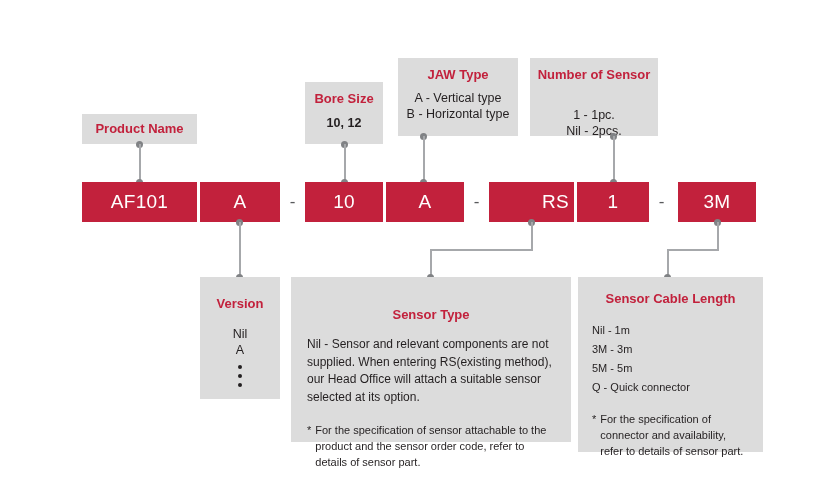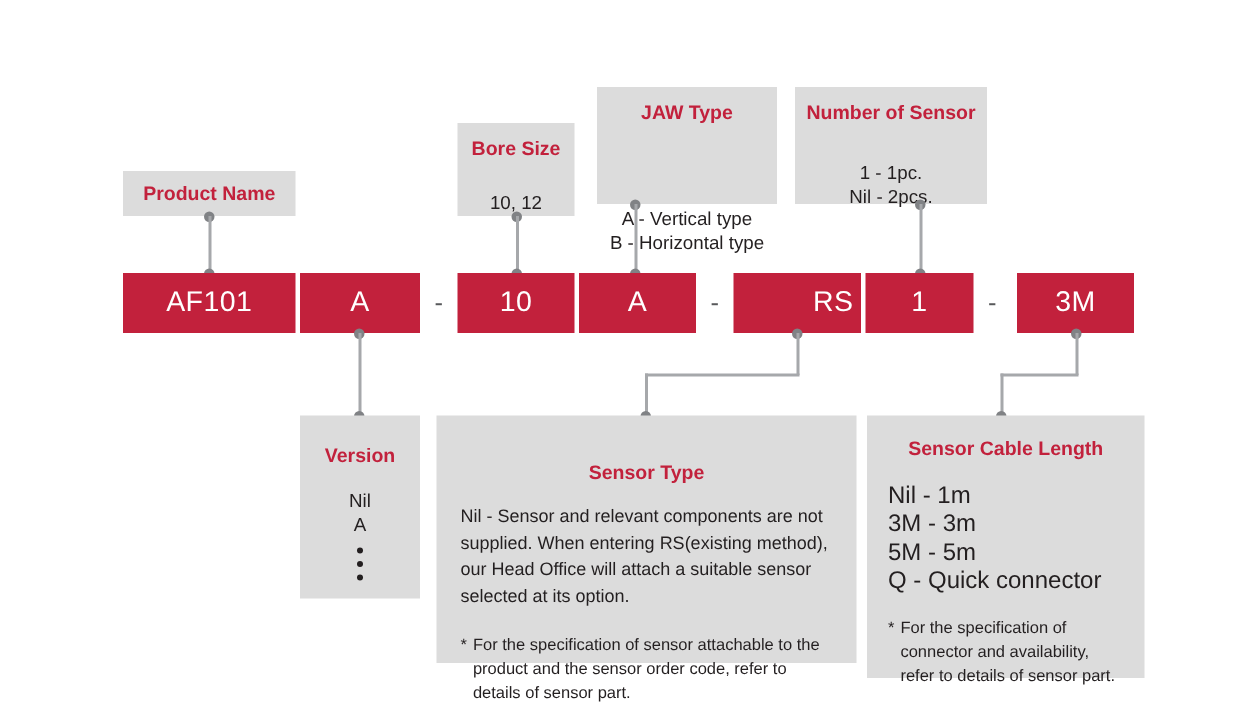--- a/index.html
+++ b/index.html
@@ -64,21 +64,21 @@
     text-align: left;
     width: 100%;
     display: flex;
     gap: 4px;
   }
   .note .star { flex: 0 0 auto; }
   .note .ntext { flex: 1 1 auto; }
 
   .optlist {
     color: #231f20;
-    font-size: 16px;
+    font-size: 11px;
     line-height: 19px;
     text-align: left;
     width: 100%;
   }
 
   
   .rbox {
     background: #c2213c;
     color: #ffffff;
     font-size: 19px;
@@ -125,24 +125,24 @@
 <body>
 
 <div id="canvas">
 
   <div class="abs gbox" style="left:82px; top:114px; width:115px; height:30px; justify-content:center;">
     <div class="gtitle">Product Name</div>
   </div>
 
   <div class="abs gbox" style="left:305px; top:82px; width:78px; height:62px;">
     <div class="gtitle">Bore Size</div>
-    <div class="gsub" style="margin-top:20px;">10, 12</div>
-  </div>
-
-  <div class="abs gbox" style="left:398px; top:58px; width:120px; height:78px;gap:48px;">
+    <div class="gsub" style="margin-top:8px;font-weight:bold;">10, 12</div>
+  </div>
+
+  <div class="abs gbox" style="left:398px; top:58px; width:120px; height:78px;">
     <div class="gtitle">JAW Type</div>
     <div style="margin-top:7px;">
       <div class="gsub tight">A - Vertical type</div>
       <div class="gsub tight">B - Horizontal type</div>
     </div>
   </div>
 
   <div class="abs gbox" style="left:530px; top:58px; width:128px; height:78px;">
     <div class="gtitle">Number of Sensor</div>
     <div style="margin-top:24px;">

